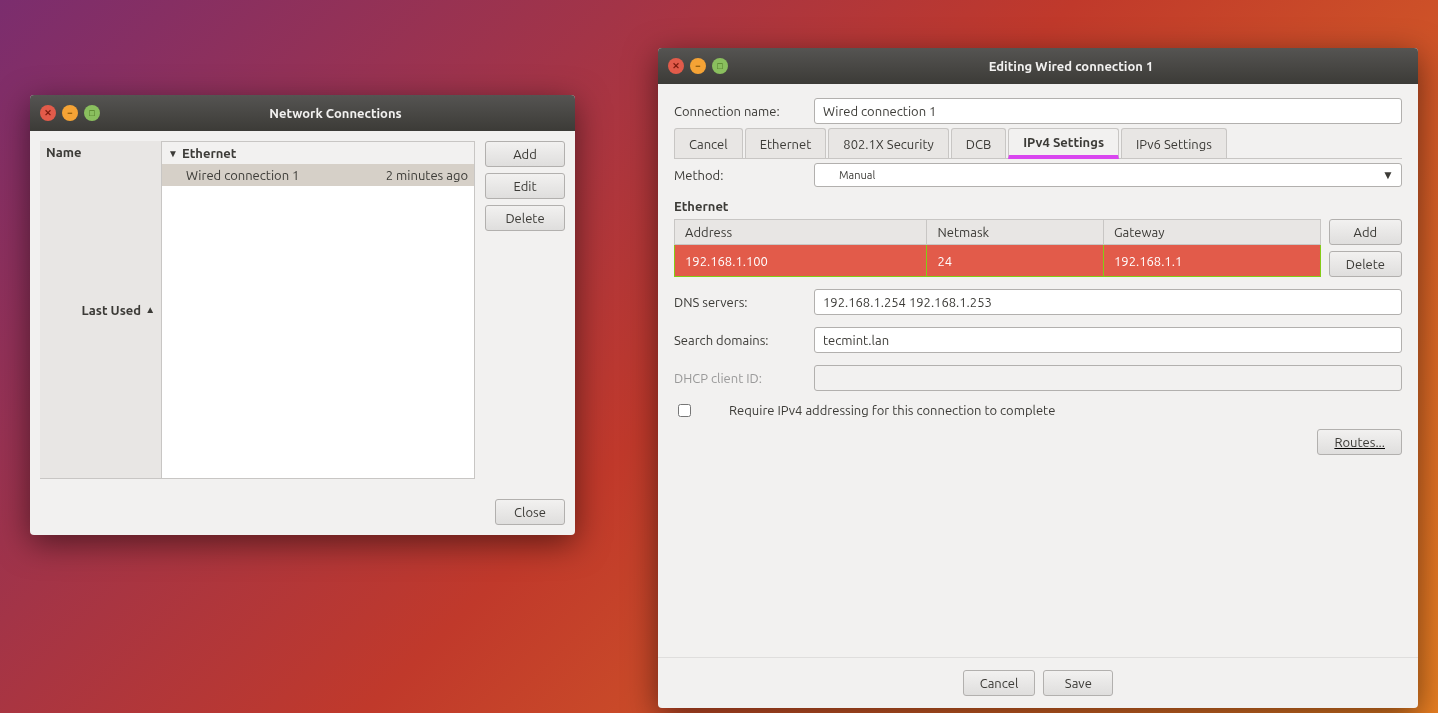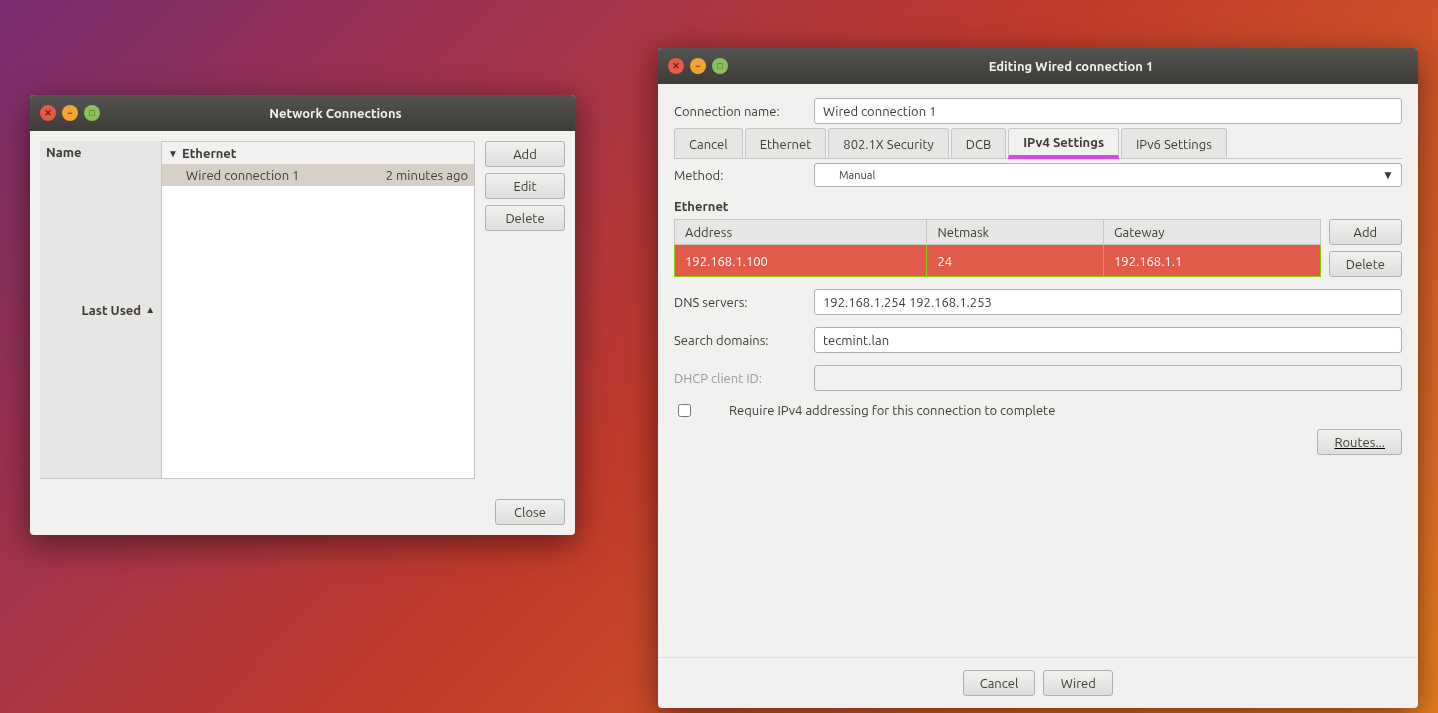--- a/index.html
+++ b/index.html
@@ -509,15 +509,15 @@
       </div>
 
       <div class="routes-row">
         <button class="gtk-button">Routes...</button>
       </div>
     </div>
   </div>
 
   <div class="edit-window-bottom">
     <button class="gtk-button">Cancel</button>
-    <button class="gtk-button">Wired</button>
+    <button class="gtk-button">Save</button>
   </div>
 </div>
 
 </body></html>

